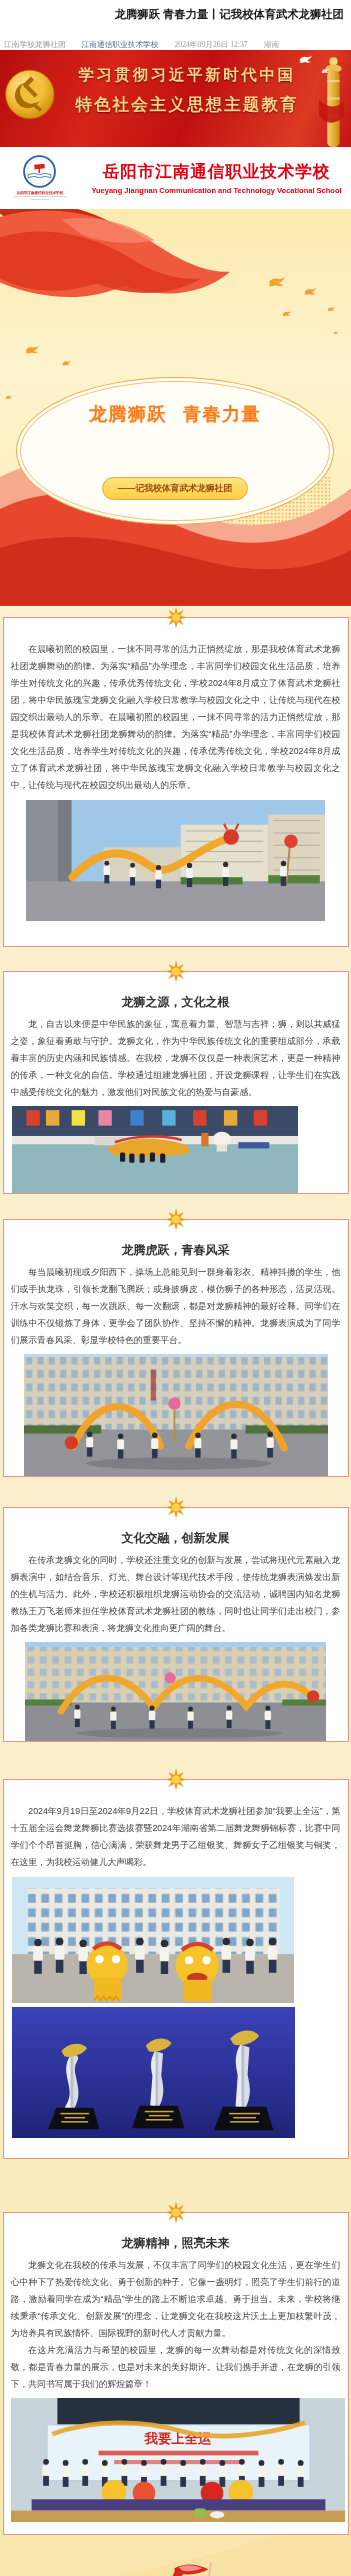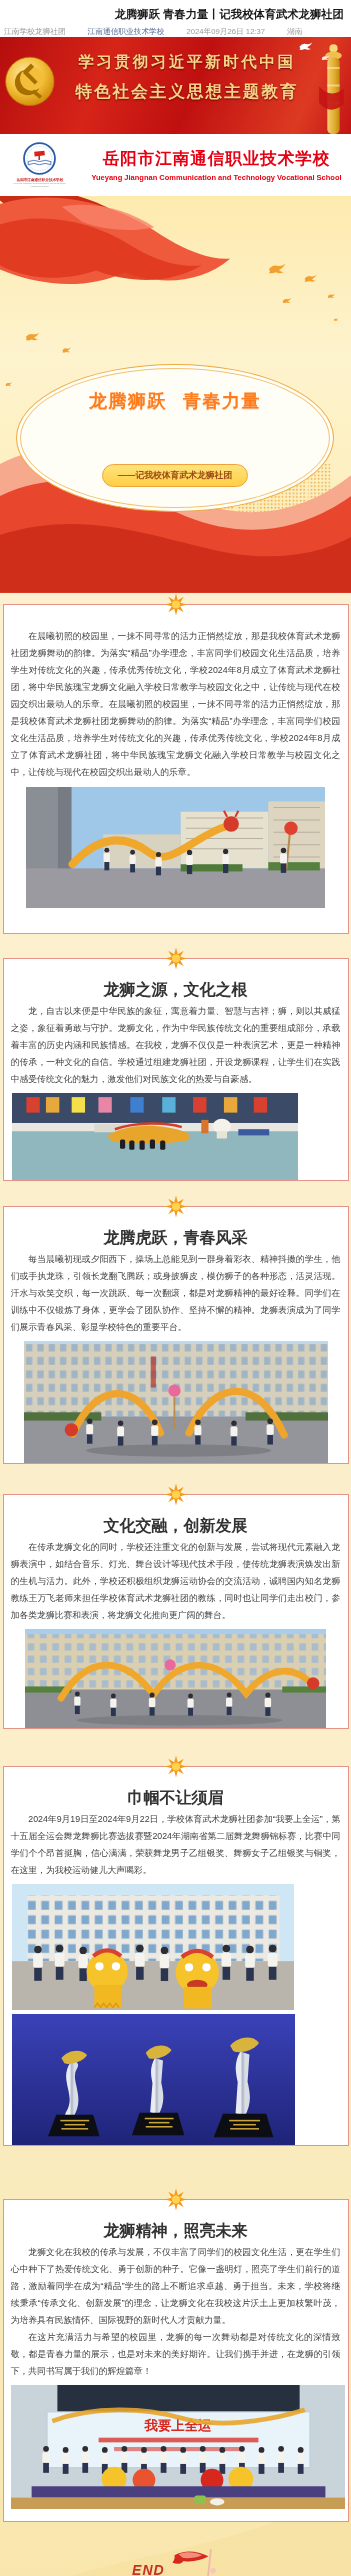--- a/index.html
+++ b/index.html
@@ -2,21 +2,21 @@
 <html style="font-size:8.2px"><head>
 <meta charset="utf-8">
 <style>
   html,body{margin:0;padding:0;background:#fff;}
   body{font-family:"Liberation Sans","DejaVu Sans",sans-serif;}
   .page{position:relative;width:351px;height:2733px;margin:0 auto;background:#fff;overflow:hidden;}
 
   
   .header{padding:6.7px 7.2px 0 4.1px;background:#fff;}
   .title{font-size:11.3px;font-weight:700;color:#1a1a1a;line-height:15.5px;text-align:right;}
-  .byline{margin-top:5px;font-size:7.7px;color:#9b9b9b;display:flex;gap:22px;align-items:center;white-space:nowrap;}
+  .byline{margin-top:18px;font-size:7.7px;color:#9b9b9b;display:flex;gap:16px;align-items:center;white-space:nowrap;font-family:Liberation Serif, serif;}
   .byline .account{color:#576b95;cursor:pointer;}
 
   
   .banner{position:relative;height:97px;overflow:hidden;
     background:linear-gradient(112deg,#b50e0e,#d62418 30%,#bf1010 55%,#dd3a22 85%,#c21414);}
   .banner-art{position:absolute;inset:0;}
   .banner-text{position:absolute;left:56px;right:33px;top:14.4px;text-align:center;color:#f7d387;font-weight:800;z-index:2;}
   .bt1{font-size:15.5px;letter-spacing:2.6px;text-shadow:0 1px 1.5px rgba(90,5,5,.85);}
   .bt2{font-size:16.5px;letter-spacing:2.1px;margin-top:8.2px;text-shadow:0 1px 1.5px rgba(90,5,5,.85);}
 
@@ -41,21 +41,21 @@
     border:1px solid #f2a23a;color:#9c4a16;font-size:8.8px;font-weight:700;}
 
   
   .content{position:relative;height:2120px;box-sizing:border-box;padding-top:11.3px;
     background:linear-gradient(180deg,#fcf0d0,#fbeec9 60%,#f8e5a8);}
   .footer-deco{position:absolute;left:0;bottom:0;z-index:0;}
   .card-wrap{position:relative;width:346px;margin:0 auto;z-index:1;}
   .sun{position:absolute;top:-11.3px;left:50%;transform:translateX(-50%);z-index:3;}
   .card{position:relative;width:346px;background:#fff;border:1px solid #e6938a;box-sizing:border-box;
     padding:23px 7.2px 0;overflow:hidden;}
-  .heading{font-size:16px;line-height:15.5px;font-weight:800;color:#333;text-align:center;margin:0 0 5.2px;}
+  .heading{font-size:12px;line-height:15.5px;font-weight:800;color:#333;text-align:center;margin:0 0 5.2px;}
   .para{font-size:8.8px;line-height:17px;color:#3e3e3e;text-align:justify;text-indent:2em;margin:0;}
   .photo{display:block;margin:5.2px auto 0;background:#eee;}
   .photo.left{margin-left:1px;margin-right:auto;}
 
   
   .end-block{position:relative;width:93px;height:34px;margin:25px auto 0;z-index:1;}
   .end-text{position:absolute;left:3.1px;bottom:3.1px;font-size:14px;font-weight:900;font-style:italic;color:#c43325;letter-spacing:1px;}
   .end-flag{position:absolute;right:0;top:0;}
   .qr-area{position:relative;width:82px;height:72px;margin:31px auto 0;z-index:1;}
   .qr-white{position:relative;width:69px;height:68px;margin:0 auto;background:#fff;z-index:2;}
@@ -367,21 +367,20 @@
         </svg>
       </div>
     </div>
 
     <div class="card-wrap" style="margin-top:37px">
       <svg class="sun" width="23" height="23" viewBox="0 0 40 40">
         <path fill="#f59a1d" d="M39,20 27.4,23.1 33.4,33.4 23.1,27.4 20,39 16.9,27.4 6.6,33.4 12.6,23.1 1,20 12.6,16.9 6.6,6.6 16.9,12.6 20,1 23.1,12.6 33.4,6.6 27.4,16.9 Z"></path>
         <circle cx="20" cy="20" r="7" fill="#ffd34d"></circle>
       </svg>
       <div class="card" style="height:380px">
-        <h2 class="heading">巾帼不让须眉</h2>
         <p class="para">2024年9月19日至2024年9月22日，学校体育武术龙狮社团参加“我要上全运”，第十五届全运会舞龙舞狮比赛选拔赛暨2024年湖南省第二届舞龙舞狮锦标赛，比赛中同学们个个昂首挺胸，信心满满，荣获舞龙男子乙组银奖、舞狮女子乙组银奖与铜奖，在这里，为我校运动健儿大声喝彩。</p>
         <svg class="photo left" width="282" height="126" viewBox="0 0 548 245" preserveAspectRatio="none">
           <defs>
             <pattern id="win5" width="26" height="28" patternUnits="userSpaceOnUse">
               <rect width="26" height="28" fill="#ece9e2"></rect>
                 <rect x="5" y="5" width="15" height="17" fill="#7fa8cc"></rect>
             </pattern>
           </defs>
           <rect width="548" height="245" fill="#cfe6f4"></rect>
           <rect x="30" y="22" width="490" height="128" fill="url(#win5)"></rect>

